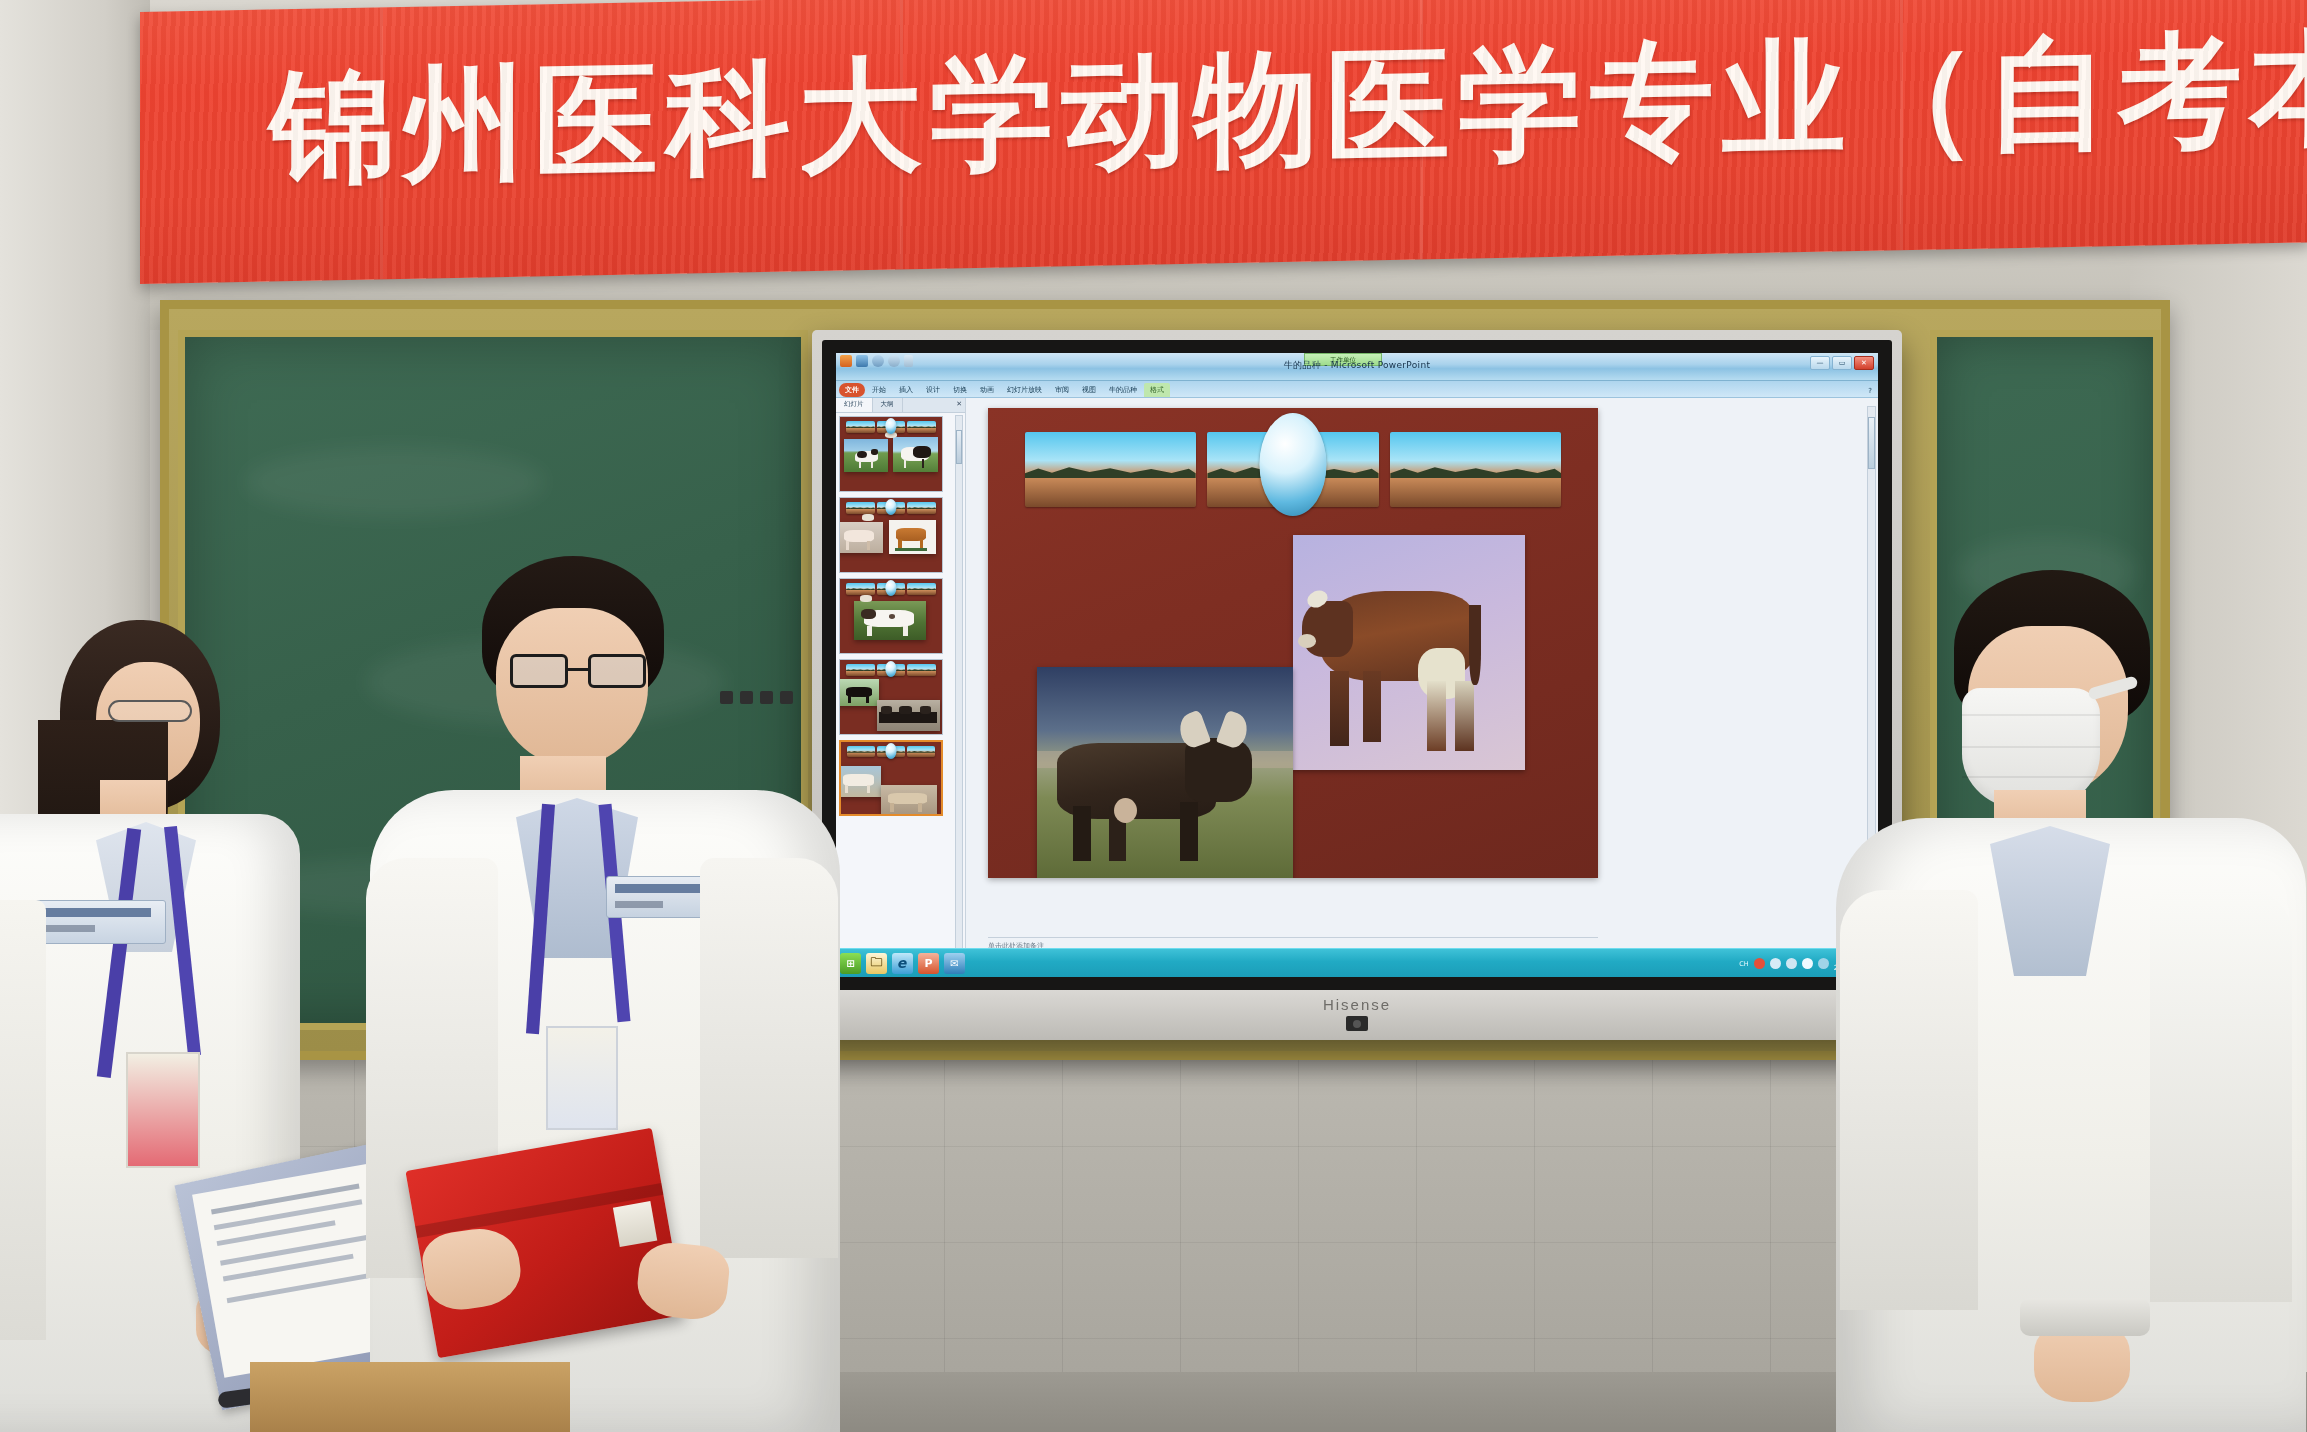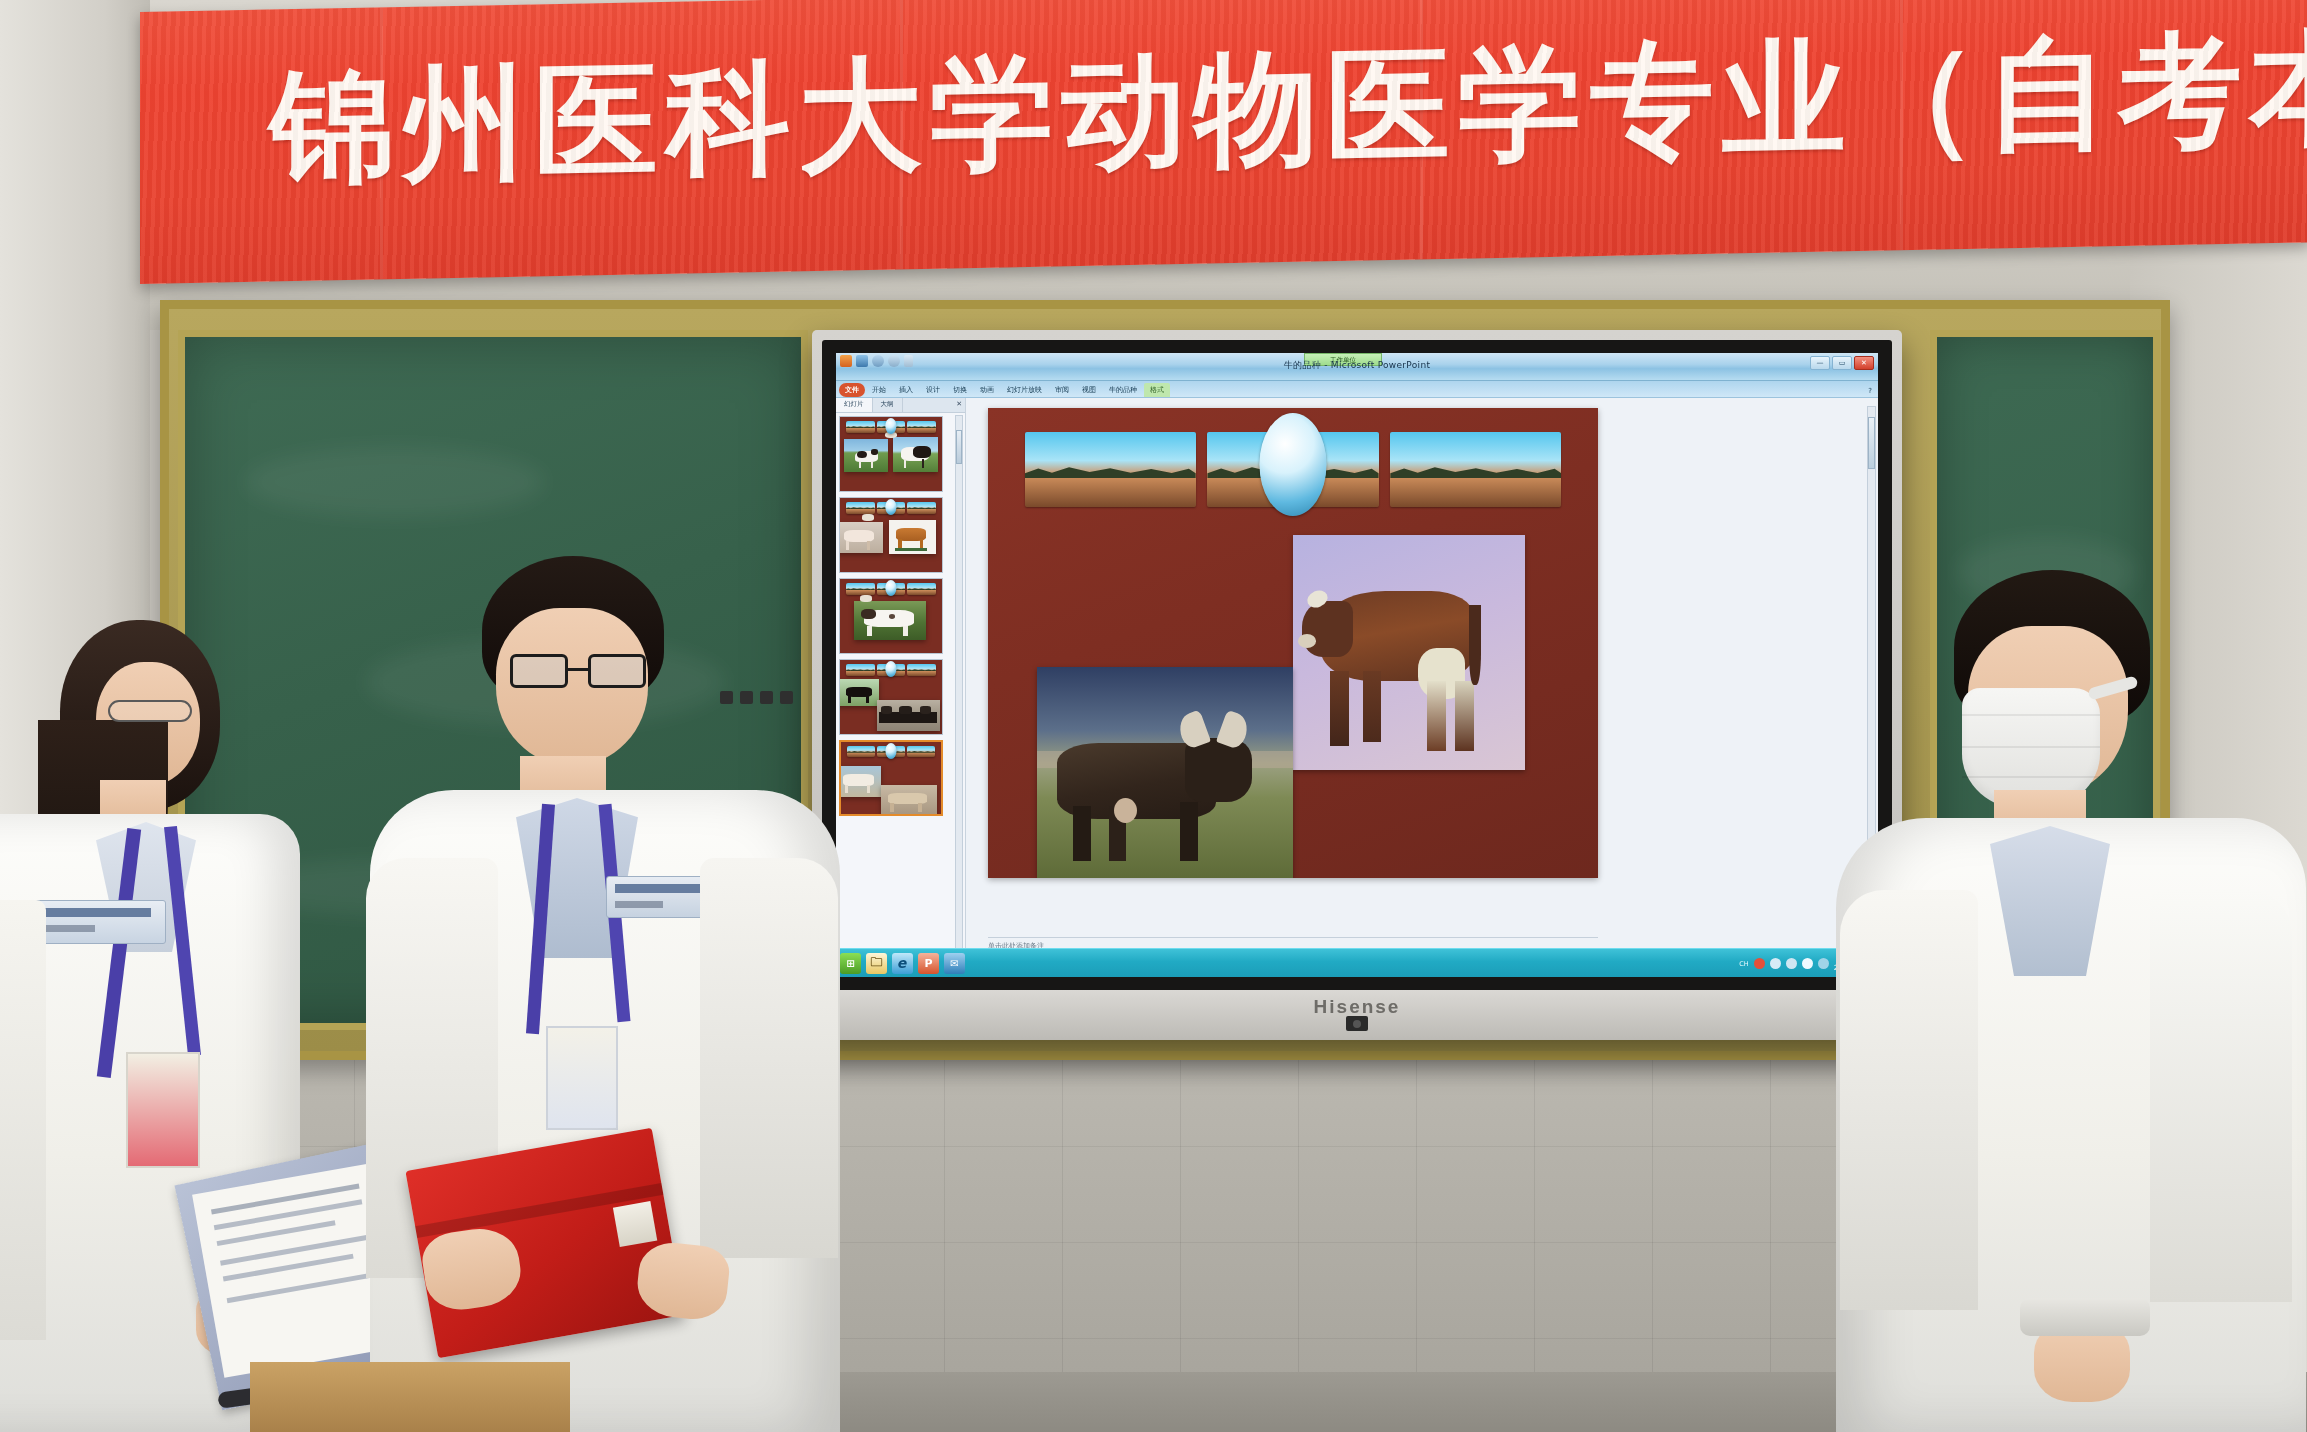--- a/index.html
+++ b/index.html
@@ -53,21 +53,21 @@
   .tv-outer { position:absolute; left:812px; top:330px; width:1090px; height:710px;
     background:linear-gradient(180deg,#d5d3cf 0%,#c5c3bf 88%,#b0aea9 100%);
     border-radius:5px; box-shadow:0 14px 30px rgba(0,0,0,.42); }
   .tv-bezel { position:absolute; left:10px; top:10px; width:1070px; height:650px;
     background:#171615; border-radius:3px; }
   .tv-screen { position:absolute; left:14px; top:13px; width:1042px; height:624px;
     background:#ffffff; overflow:hidden; }
   .tv-chin { position:absolute; left:0; bottom:0; width:1090px; height:50px;
     background:linear-gradient(180deg,#dad8d4,#bcbab5); }
   .tv-brand { position:absolute; left:50%; top:6px; transform:translateX(-50%);
-    font-size:19px; color:#6e6c68; letter-spacing:2px; font-weight:700; }
+    font-size:15px; color:#6e6c68; letter-spacing:2px; font-weight:400; }
   .tv-sensor { position:absolute; left:50%; top:26px; transform:translateX(-50%);
     width:22px; height:15px; background:#2a2a2a; border-radius:2px; }
   .tv-sensor::after{content:"";position:absolute;left:7px;top:4px;width:8px;height:8px;
     border-radius:50%;background:#555;}
   .tv-ports { position:absolute; left:-98px; top:345px; width:96px; height:44px; }
   .port { position:absolute; width:13px; height:13px; background:#2f2f2f;
     border-radius:2px; top:16px; }
 
   
   .ppt { position:absolute; inset:0; background:#e9edf4;

